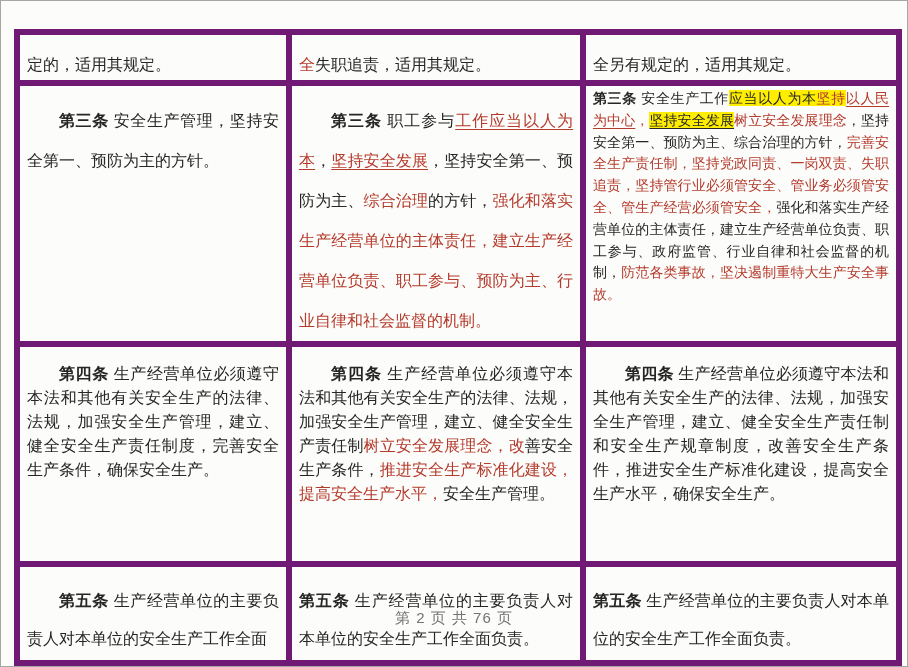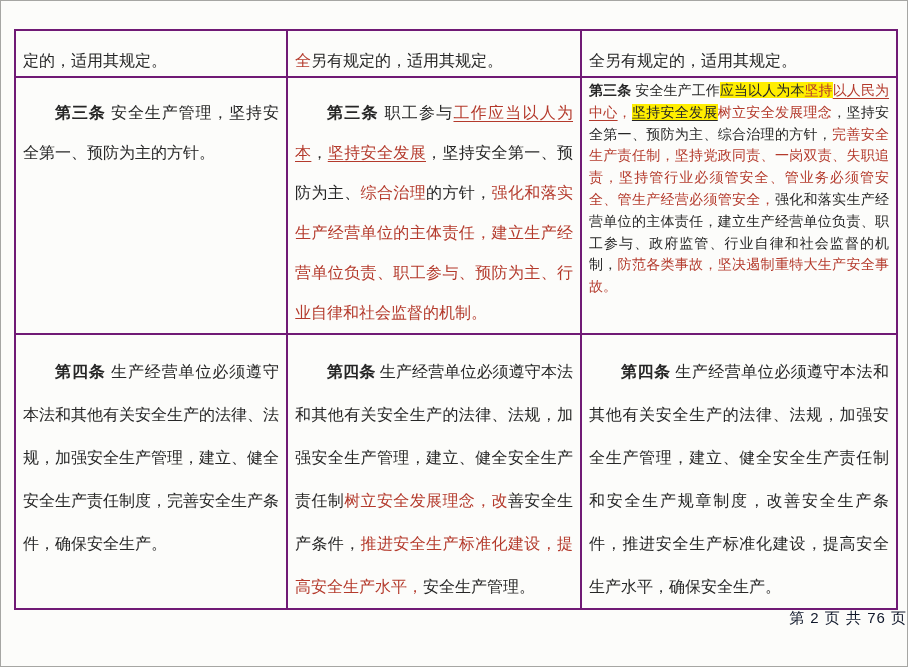--- a/index.html
+++ b/index.html
@@ -12,67 +12,72 @@
     position:relative;box-sizing:border-box;
     width:908px;height:667px;
     background:#fcfcfa;
     border:1px solid #a6a6a3;
   }
   table.cmp{
     position:absolute;left:13px;top:28px;
     width:882px;border-collapse:collapse;table-layout:fixed;
   }
   table.cmp td{
-    border:2px solid #701a75;
+    border:6px solid #701a75;
     vertical-align:top;
     padding:15px 7px 0 7px;
     text-align:justify;
     color:var(--ink,#262626);
     overflow:hidden;
     margin-top:16px;
   }
   col.c1{width:272px;} col.c2{width:294px;} col.c3{width:316px;}
   tr.r1 td{height:30px;line-height:30px;font-size:16px;}
   tr.r2 td{height:237px;line-height:40px;font-size:16px;}
   tr.r2 td.c3cell{line-height:21.8px;font-size:14px;padding-top:2px;}
-  tr.r3 td{height:199px;line-height:43px;font-size:16px;}
+  tr.r3 td{height:199px;line-height:24px;font-size:16px;}
   tr.r4 td{height:78px;line-height:38px;font-size:16px;}
   td.indent{text-indent:2em;border-radius:9px;}
   .seg-b{font-weight:bold;}
   .seg-red{color:var(--red,#b43a2c);}
   .seg-hl{background:var(--hl,#ffee00);}
   .seg-u{text-decoration:underline;text-underline-offset:3px;text-decoration-thickness:1px;}
   .footer{
     position:absolute;left:0;top:608px;width:100%;
-    text-align:right;font-size:15px;color:#0f172a;
+    text-align:center;font-size:15px;color:#737373;
     letter-spacing:1px;
   }
 </style>
 </head>
 <body>
 
 <div class="page">
   <table class="cmp">
     <colgroup>
       <col class="c1">
         <col class="c2">
         <col class="c3">
     </colgroup>
     <tbody id="table-body">
         <tr class="r1">
           <td class="c1cell"><span class="">定的，适用其规定。</span></td>
-          <td class="c2cell"><span class="seg-red">全</span><span class="">另有规定的，适用其规定。</span></td>
+          <td class="c2cell"><span class="seg-red">全</span><span class="">失职追责，适用其规定。</span></td>
           <td class="c3cell"><span class="">全另有规定的，适用其规定。</span></td>
         </tr>
         <tr class="r2">
           <td class="indent c1cell"><span class="seg-b">第三条</span><span class=""> 安全生产管理，坚持安全第一、预防为主的方针。</span></td>
           <td class="indent c2cell"><span class="seg-b">第三条</span><span class=""> 职工参与</span><span class="seg-red seg-u">工作应当以人为本</span><span class="">，</span><span class="seg-red seg-u">坚持安全发展</span><span class="">，坚持安全第一、预防为主、</span><span class="seg-red">综合治理</span><span class="">的方针，</span><span class="seg-red">强化和落实生产经营单位的主体责任，建立生产经营单位负责、职工参与、预防为主、行业自律和社会监督的机制。</span></td>
           <td class="c3cell"><span class="seg-b">第三条</span><span class=""> 安全生产工作</span><span class="seg-hl">应当以人为本</span><span class="seg-red seg-hl">坚持</span><span class="seg-red seg-u">以人民为中心</span><span class="seg-red">，</span><span class="seg-hl seg-u">坚持安全发展</span><span class="seg-red">树立安全发展理念</span><span class="">，坚持安全第一、预防为主、综合治理的方针，</span><span class="seg-red">完善安全生产责任制，坚持党政同责、一岗双责、失职追责，坚持管行业必须管安全、管业务必须管安全、管生产经营必须管安全，</span><span class="">强化和落实生产经营单位的主体责任，建立生产经营单位负责、职工参与、政府监管、行业自律和社会监督的机制，</span><span class="seg-red">防范各类事故，坚决遏制重特大生产安全事故。</span></td>
         </tr>
         <tr class="r3">
           <td class="indent c1cell"><span class="seg-b">第四条</span><span class=""> 生产经营单位必须遵守本法和其他有关安全生产的法律、法规，加强安全生产管理，建立、健全安全生产责任制度，完善安全生产条件，确保安全生产。</span></td>
           <td class="indent c2cell"><span class="seg-b">第四条</span><span class=""> 生产经营单位必须遵守本法和其他有关安全生产的法律、法规，加强安全生产管理，建立、健全安全生产责任制</span><span class="seg-red">树立安全发展理念，改</span><span class="">善安全生产条件，</span><span class="seg-red">推进安全生产标准化建设，提高安全生产水平，</span><span class="">安全生产管理。</span></td>
           <td class="indent c3cell"><span class="seg-b">第四条</span><span class=""> 生产经营单位必须遵守本法和其他有关安全生产的法律、法规，加强安全生产管理，建立、健全安全生产责任制和安全生产规章制度，改善安全生产条件，推进安全生产标准化建设，提高安全生产水平，确保安全生产。</span></td>
         </tr>
+        <tr class="r4">
+          <td class="indent c1cell"><span class="seg-b">第五条</span><span class=""> 生产经营单位的主要负责人对本单位的安全生产工作全面</span></td>
+          <td class="c2cell"><span class="seg-b">第五条</span><span class=""> 生产经营单位的主要负责人对本单位的安全生产工作全面负责。</span></td>
+          <td class="c3cell"><span class="seg-b">第五条</span><span class=""> 生产经营单位的主要负责人对本单位的安全生产工作全面负责。</span></td>
+        </tr>
       </tbody>
   </table>
   <div class="footer">第 2 页 共 76 页</div>
 </div>
 
 </body></html>

